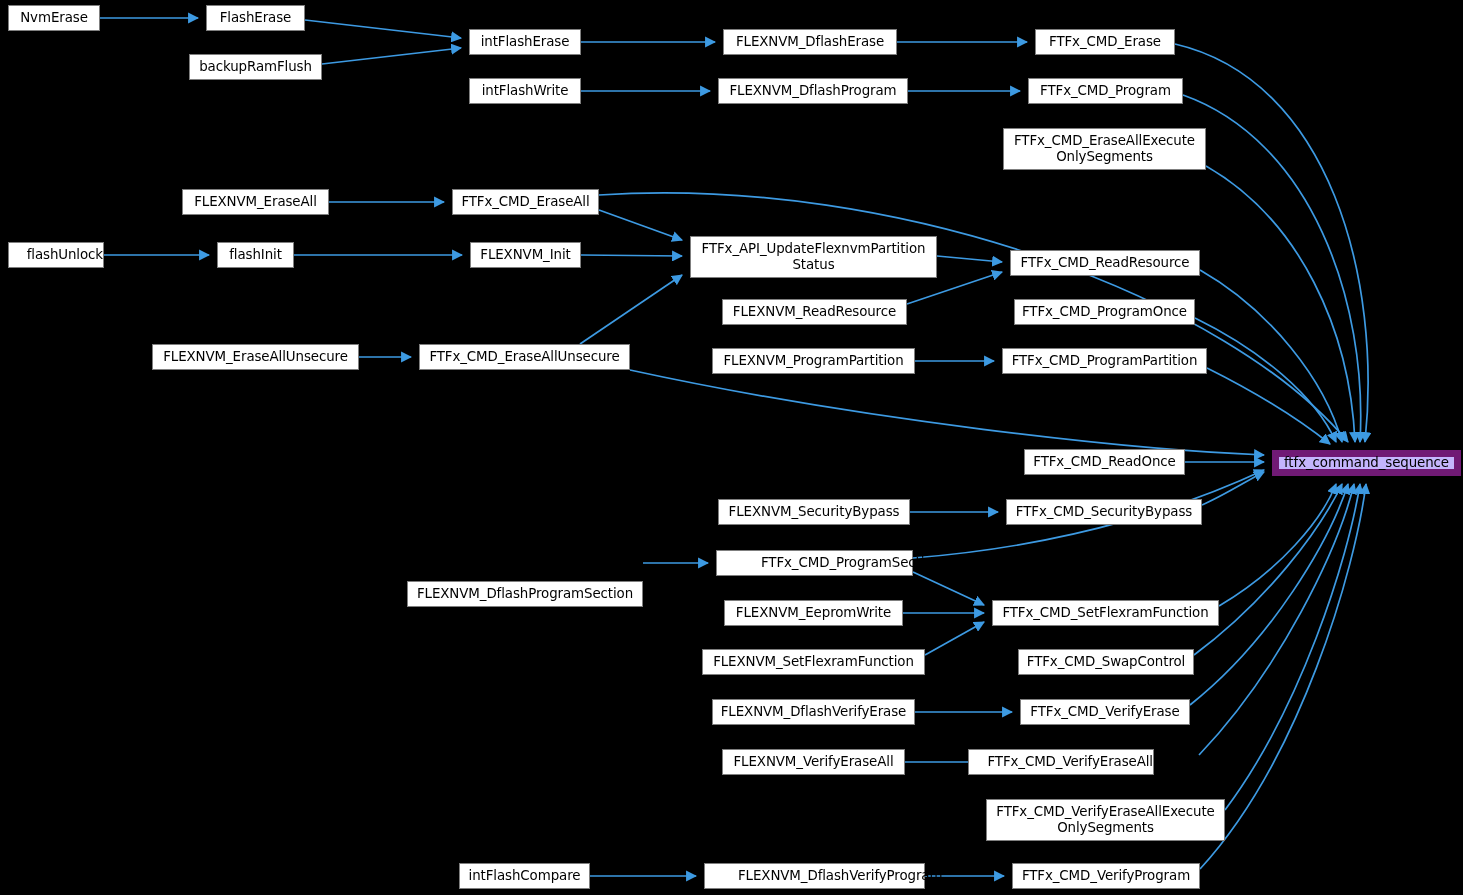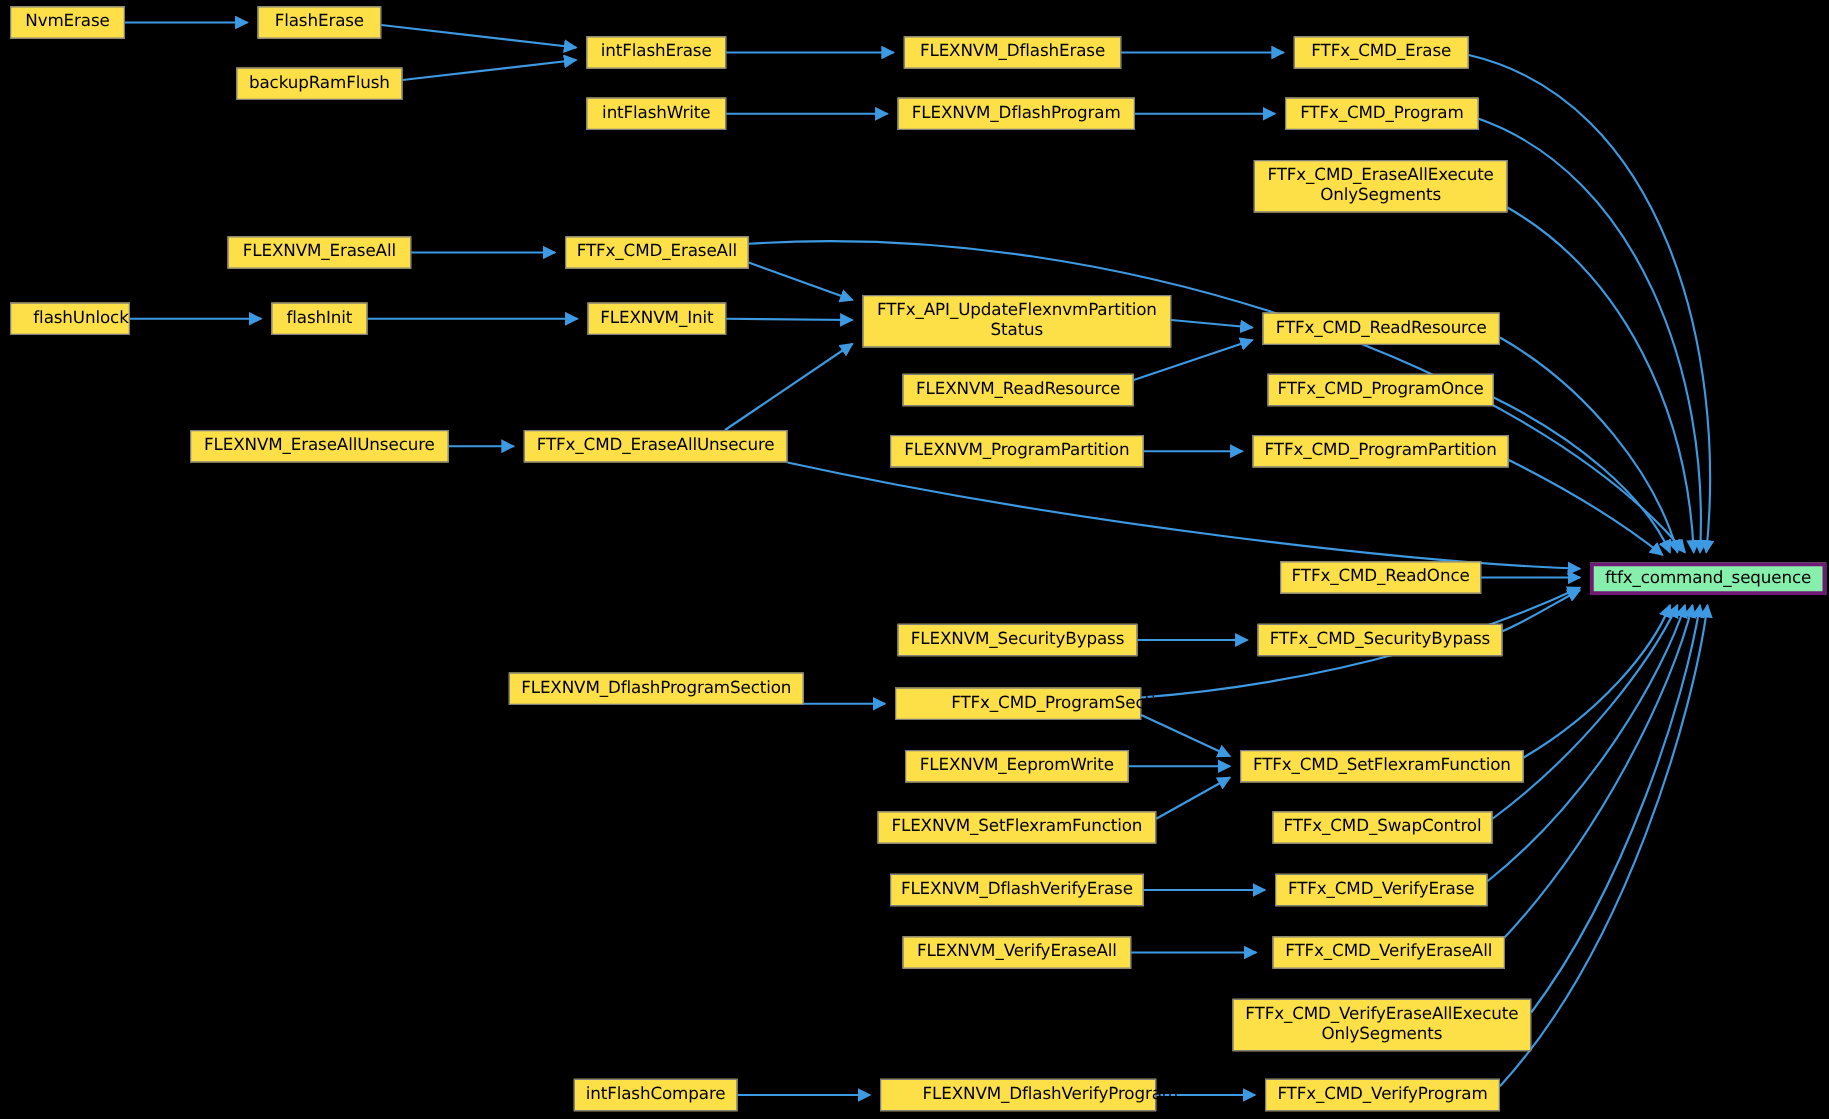--- a/index.html
+++ b/index.html
@@ -20,36 +20,36 @@
     position: absolute;
     left: 0;
     top: 0;
     width: 1463px;
     height: 895px;
     pointer-events: none;
   }
   .node {
     position: absolute;
     box-sizing: border-box;
-    background: #fde047;
+    background: #ffffff;
     border: 1px solid #7f7f7f;
     color: #000000;
     font-size: 13.4px;
     line-height: 1.16;
     display: flex;
     align-items: center;
     justify-content: center;
     text-align: center;
     white-space: pre-line;
     letter-spacing: -0.1px;
     z-index: 5;
   }
   .node.focal {
-    background: #86efac;
-    border: 3px solid #701a75;
+    background: #c4b5fd;
+    border: 7px solid #701a75;
   }
   .node-label {
     display: block;
     width: 100%;
     pointer-events: none;
   }
 </style>
 </head>
 <body>
 
@@ -131,30 +131,30 @@
       <div class="node" style="left: 722px; top: 299px; width: 185px; height: 26px;"><span class="node-label">FLEXNVM_ReadResource</span></div>
       <div class="node" style="left: 1014px; top: 299px; width: 181px; height: 26px;"><span class="node-label">FTFx_CMD_ProgramOnce</span></div>
       <div class="node" style="left: 152px; top: 344px; width: 207px; height: 26px;"><span class="node-label">FLEXNVM_EraseAllUnsecure</span></div>
       <div class="node" style="left: 419px; top: 344px; width: 211px; height: 26px;"><span class="node-label">FTFx_CMD_EraseAllUnsecure</span></div>
       <div class="node" style="left: 712px; top: 348px; width: 203px; height: 26px;"><span class="node-label">FLEXNVM_ProgramPartition</span></div>
       <div class="node" style="left: 1002px; top: 348px; width: 205px; height: 26px;"><span class="node-label">FTFx_CMD_ProgramPartition</span></div>
       <div class="node" style="left: 1024px; top: 449px; width: 161px; height: 26px;"><span class="node-label">FTFx_CMD_ReadOnce</span></div>
       <div class="node focal" style="left: 1272px; top: 450px; width: 189px; height: 26px;"><span class="node-label">ftfx_command_sequence</span></div>
       <div class="node" style="left: 718px; top: 499px; width: 192px; height: 26px;"><span class="node-label">FLEXNVM_SecurityBypass</span></div>
       <div class="node" style="left: 1006px; top: 499px; width: 196px; height: 26px;"><span class="node-label">FTFx_CMD_SecurityBypass</span></div>
-      <div class="node" style="left: 407px; top: 538px; width: 236px; height: 26px;"><span class="node-label">FLEXNVM_DflashProgramSection</span></div>
+      <div class="node" style="left: 407px; top: 581px; width: 236px; height: 26px;"><span class="node-label">FLEXNVM_DflashProgramSection</span></div>
       <div class="node" style="left: 716px; top: 550px; width: 197px; height: 26px; padding-left: 44px;"><span class="node-label">FTFx_CMD_ProgramSection</span></div>
       <div class="node" style="left: 724px; top: 600px; width: 179px; height: 26px;"><span class="node-label">FLEXNVM_EepromWrite</span></div>
       <div class="node" style="left: 992px; top: 600px; width: 227px; height: 26px;"><span class="node-label">FTFx_CMD_SetFlexramFunction</span></div>
       <div class="node" style="left: 702px; top: 649px; width: 223px; height: 26px;"><span class="node-label">FLEXNVM_SetFlexramFunction</span></div>
       <div class="node" style="left: 1018px; top: 649px; width: 176px; height: 26px;"><span class="node-label">FTFx_CMD_SwapControl</span></div>
       <div class="node" style="left: 712px; top: 699px; width: 203px; height: 26px;"><span class="node-label">FLEXNVM_DflashVerifyErase</span></div>
       <div class="node" style="left: 1020px; top: 699px; width: 170px; height: 26px;"><span class="node-label">FTFx_CMD_VerifyErase</span></div>
       <div class="node" style="left: 722px; top: 749px; width: 183px; height: 26px;"><span class="node-label">FLEXNVM_VerifyEraseAll</span></div>
-      <div class="node" style="left: 1018px; top: 749px; width: 186px; height: 26px;"><span class="node-label">FTFx_CMD_VerifyEraseAll</span></div>
+      <div class="node" style="left: 968px; top: 749px; width: 186px; height: 26px; text-align: right;"><span class="node-label">FTFx_CMD_VerifyEraseAll</span></div>
       <div class="node" style="left: 986px; top: 799px; width: 239px; height: 42px;"><span class="node-label">FTFx_CMD_VerifyEraseAllExecute
 OnlySegments</span></div>
       <div class="node" style="left: 459px; top: 863px; width: 131px; height: 26px;"><span class="node-label">intFlashCompare</span></div>
       <div class="node" style="left: 704px; top: 863px; width: 221px; height: 26px; padding-left: 33px;"><span class="node-label">FLEXNVM_DflashVerifyProgram</span></div>
       <div class="node" style="left: 1012px; top: 863px; width: 188px; height: 26px;"><span class="node-label">FTFx_CMD_VerifyProgram</span></div>
     </div>
 
 </div>
 
 </body></html>

